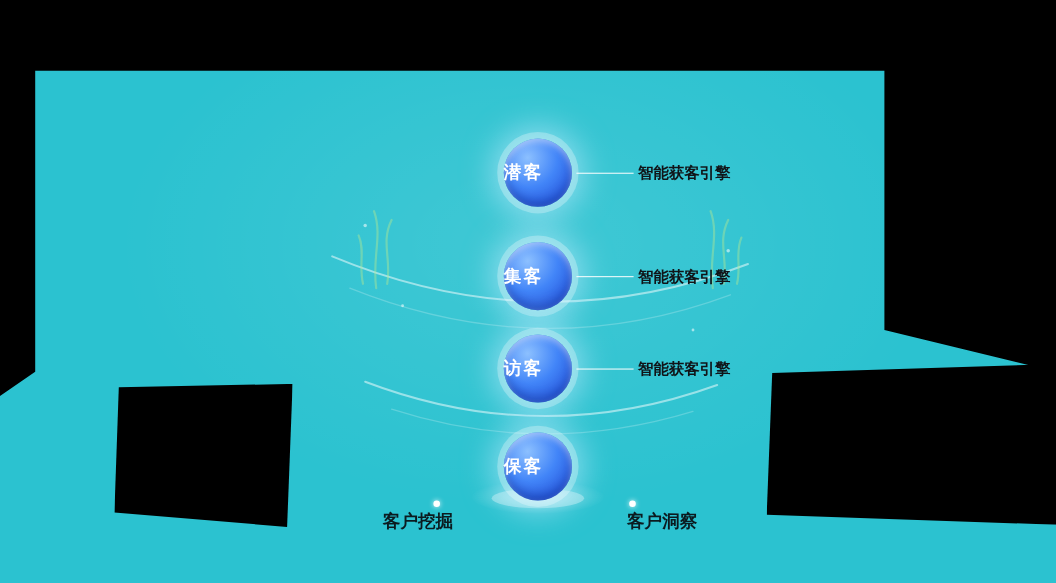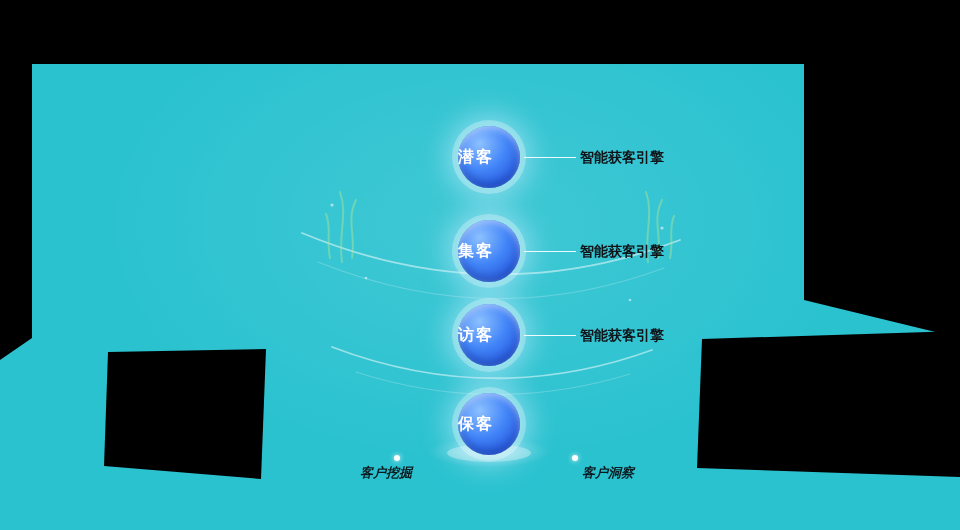--- a/index.html
+++ b/index.html
@@ -84,24 +84,23 @@
   .footnote-0 { left: 348px; }
   .footnote-1 { left: 570px; }
   .fn-dot {
     position: absolute; top: 2px;
     width: 6px; height: 6px; border-radius: 50%;
     background: #fff; box-shadow: 0 0 5px rgba(255,255,255,0.9);
   }
   .footnote-0 .fn-dot { left: 46px; }
   .footnote-1 .fn-dot { left: 2px; }
   .fn-label {
-    position: absolute; top: 11px; left: 12px;
-    font-size: 13px; font-weight: bold; color: #0b1b20;
+    position: absolute; top: 11px; left: 0;
+    font-size: 16px; font-weight: bold; color: #0b1b20;
     white-space: nowrap;
-    font-style: italic;
   }
 </style>
 </head>
 <body>
 
 <div class="canvas">
 
   <div class="teal-panel"></div>
   <div class="shade shade-left"></div>
   <div class="shade shade-right"></div>

